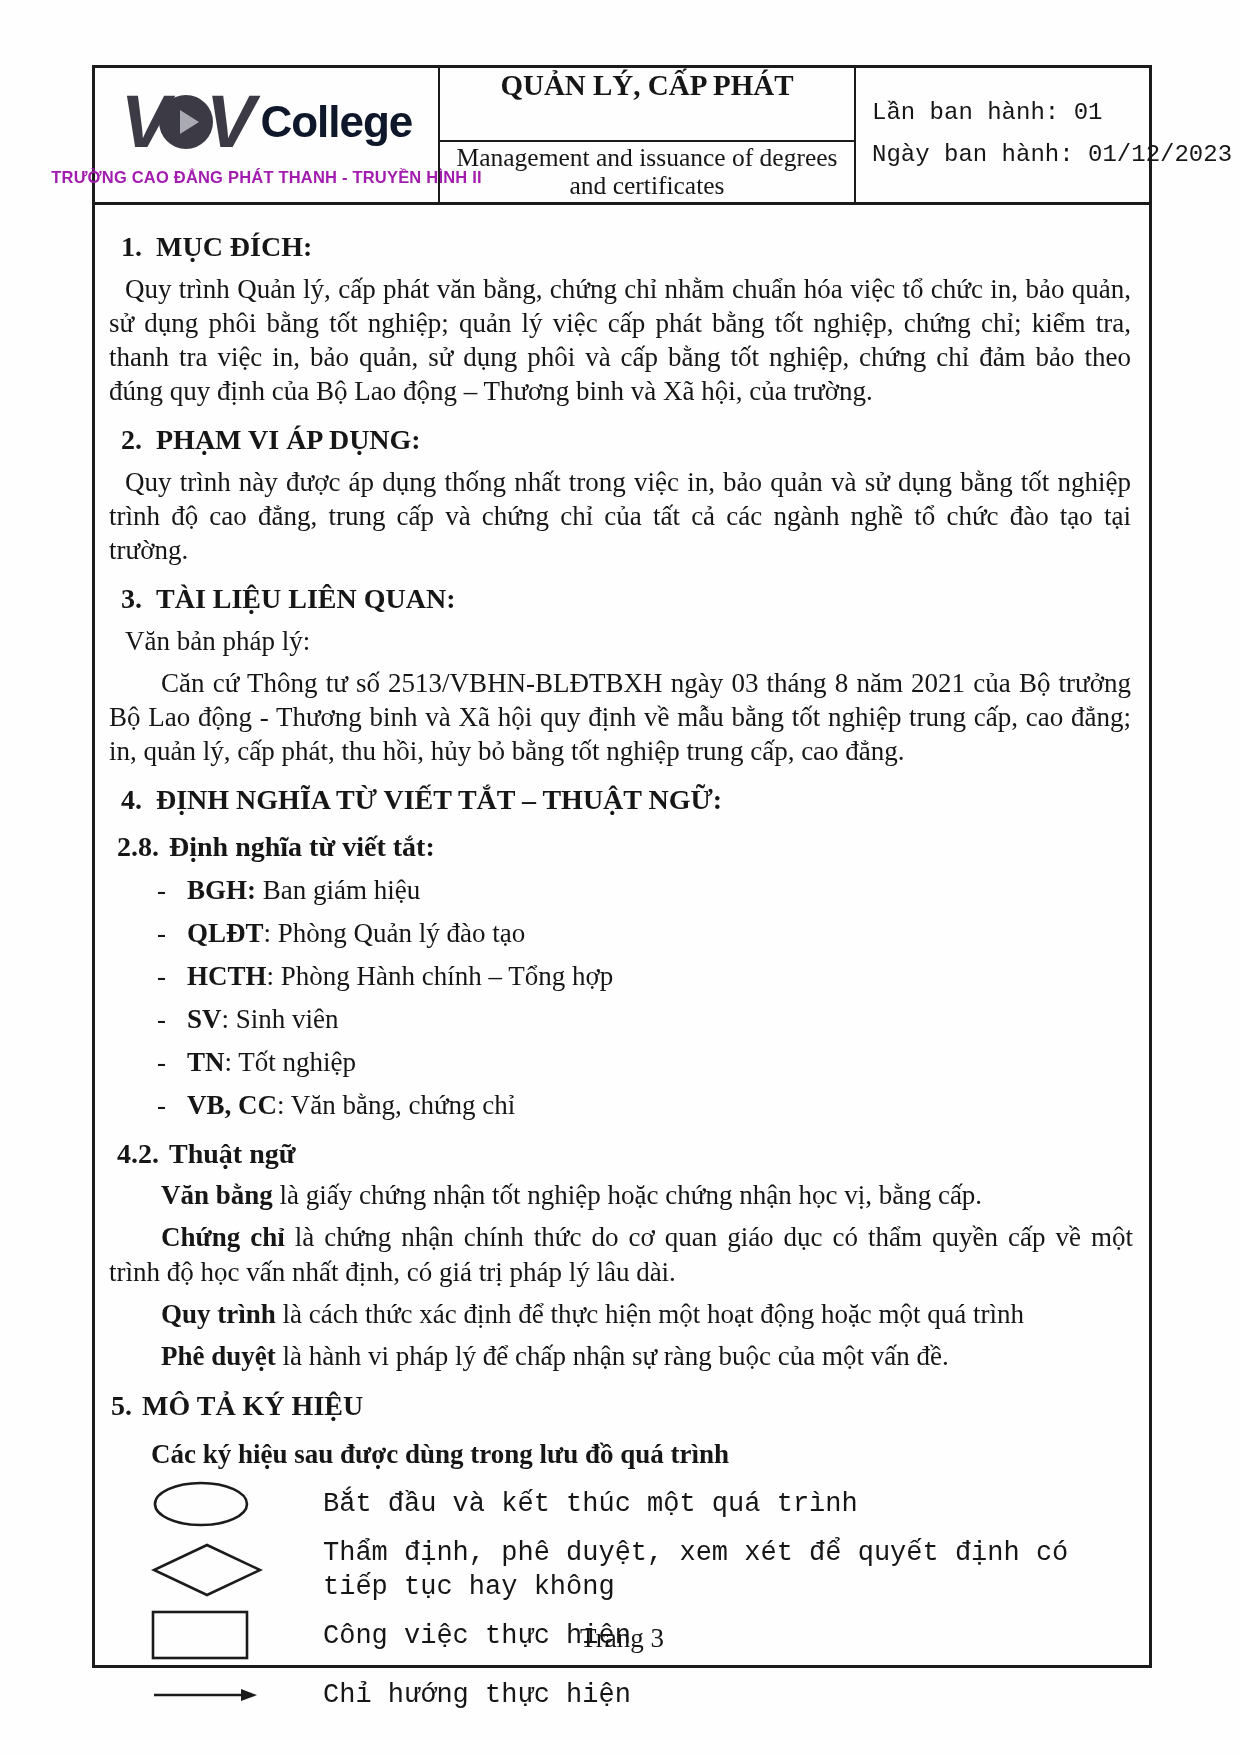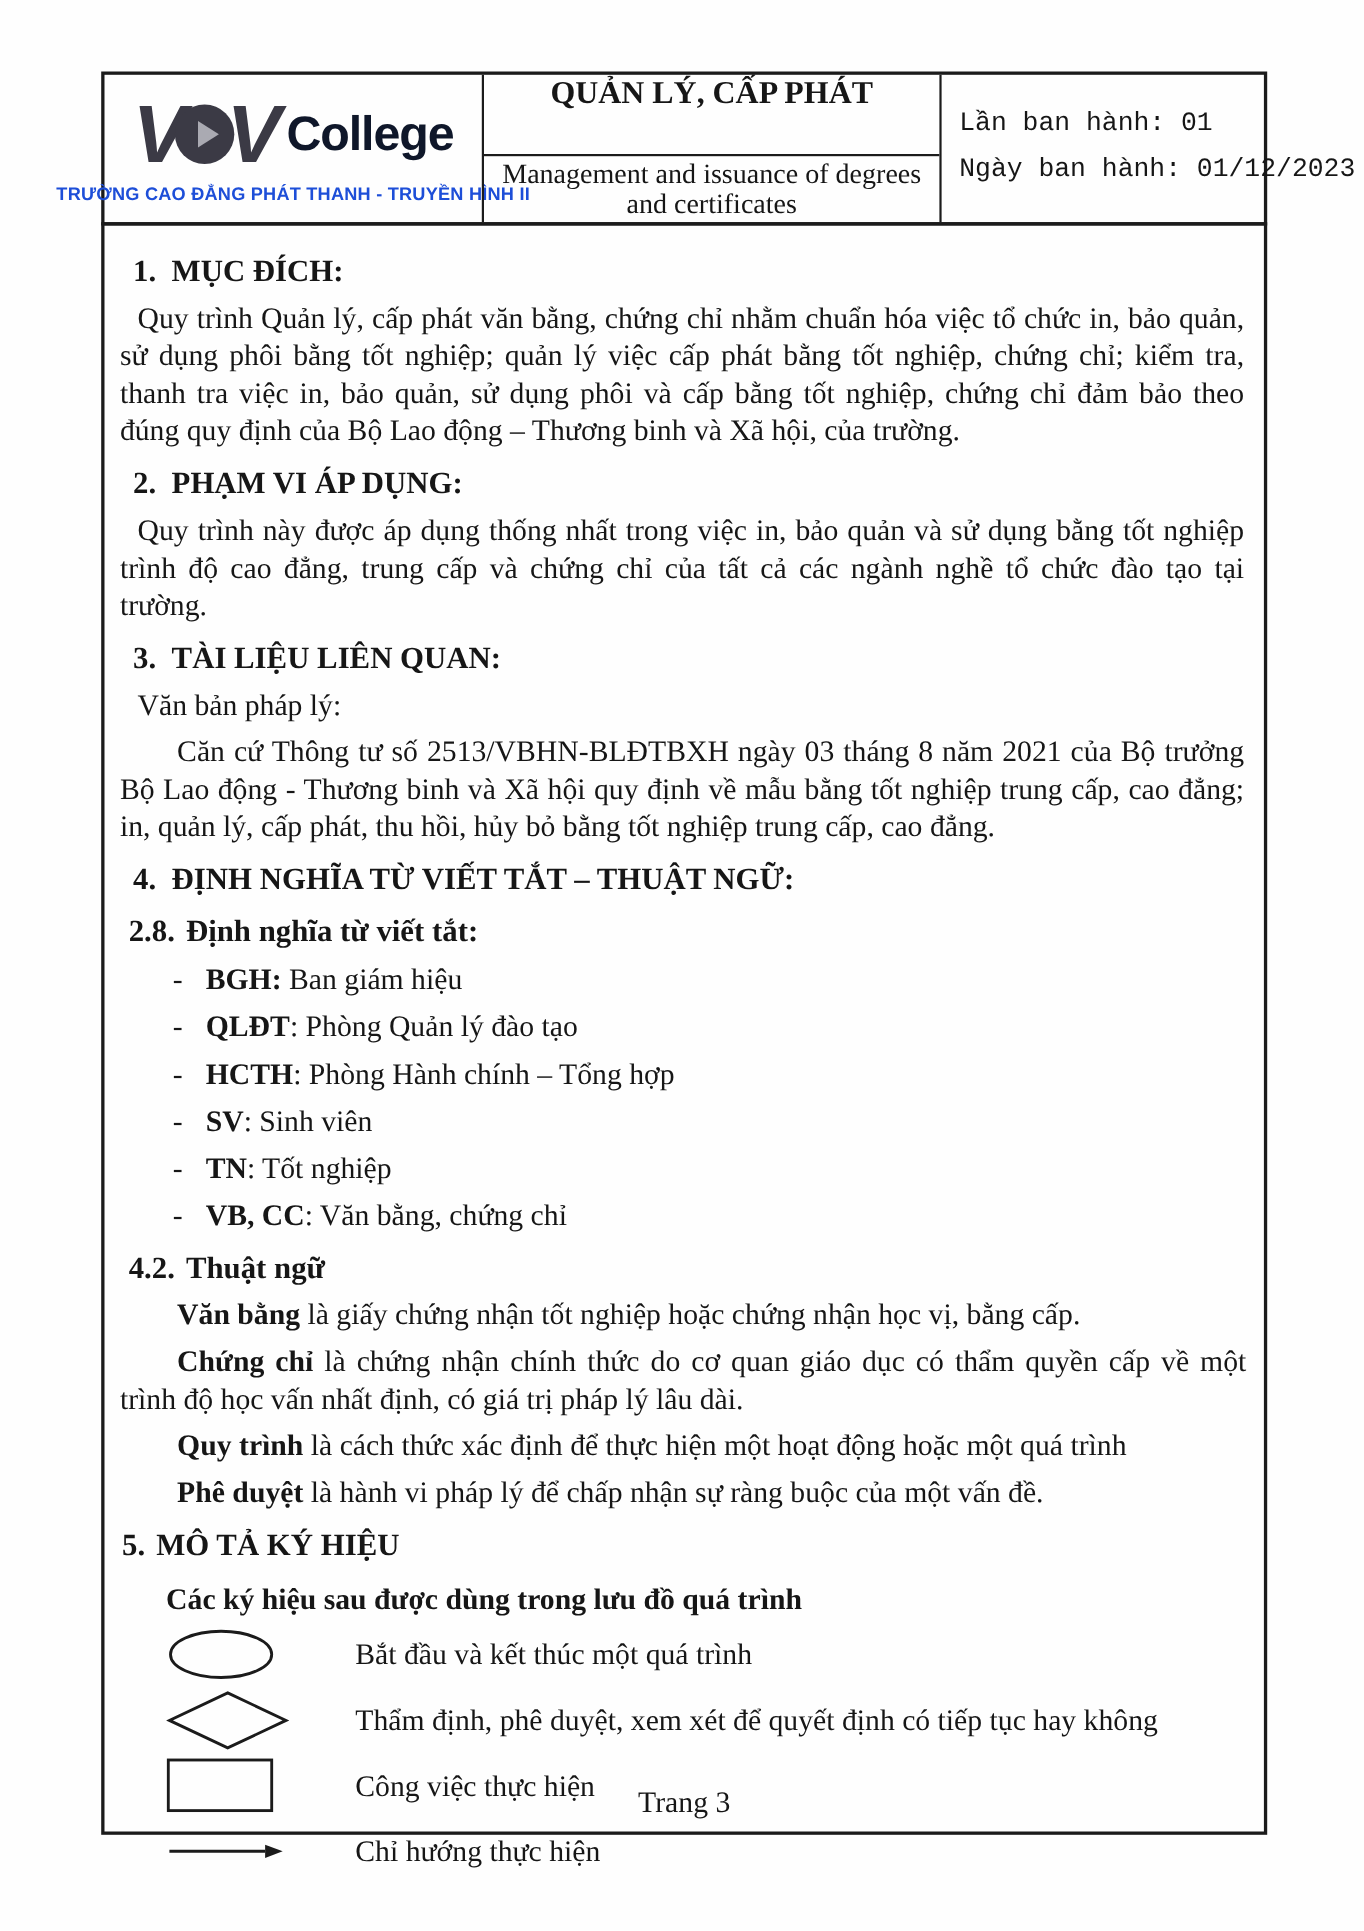--- a/index.html
+++ b/index.html
@@ -44,21 +44,21 @@
     border-top: 12px solid transparent;
     border-bottom: 12px solid transparent;
   }
   .lcollege {
     font-family: "Liberation Sans", sans-serif;
     font-weight: bold; font-size: 44px; color: #0f172a;
     margin-left: 9px; letter-spacing: -1px;
   }
   .school {
     font-family: "Liberation Sans", sans-serif;
-    font-weight: bold; font-size: 16.5px; color: #1d4ed8;
+    font-weight: bold; font-size: 16.5px; color: #a21caf;
     margin-top: 9px; letter-spacing: 0.2px; white-space: nowrap;
   }
   .title-cell {
     width: 418px; flex: 0 0 418px;
     border-left: 2.5px solid #1b1b1b;
     border-right: 2.5px solid #1b1b1b;
     display: flex; flex-direction: column;
   }
   .t-vn {
     height: 76px; border-bottom: 2.5px solid #1b1b1b;
@@ -97,21 +97,21 @@
     padding-right: 2px;
   }
   .ind-sm { text-indent: 16px; }
   .ind-lg { text-indent: 52px; }
   .li {
     display: flex; margin: 9px 0 0 48px; line-height: 34px;
   }
   .li .dash { width: 30px; flex: 0 0 30px; }
   .term { text-align: justify; text-indent: 52px; line-height: 35px; margin-top: 7px; }
   .intro5 { font-weight: bold; margin: 14px 0 6px 42px; line-height: 34px; }
-  .sym { display: flex; align-items: center; margin-left: 42px; margin-top: 5px; min-height: 54px; }
+  .sym { display: flex; align-items: center; margin-left: 42px; margin-top: 5px; min-height: 54px; font-family: Liberation Mono, monospace; }
   .sym-col { width: 172px; flex: 0 0 172px; display: flex; align-items: center; }
   .sym-label { flex: 1; line-height: 34px; }
   .pg {
     position: absolute; left: 0; right: 0; bottom: 11px;
     text-align: center; font-size: 27px;
   }
   svg { display: block; }
 </style>
 </head>
 <body>

